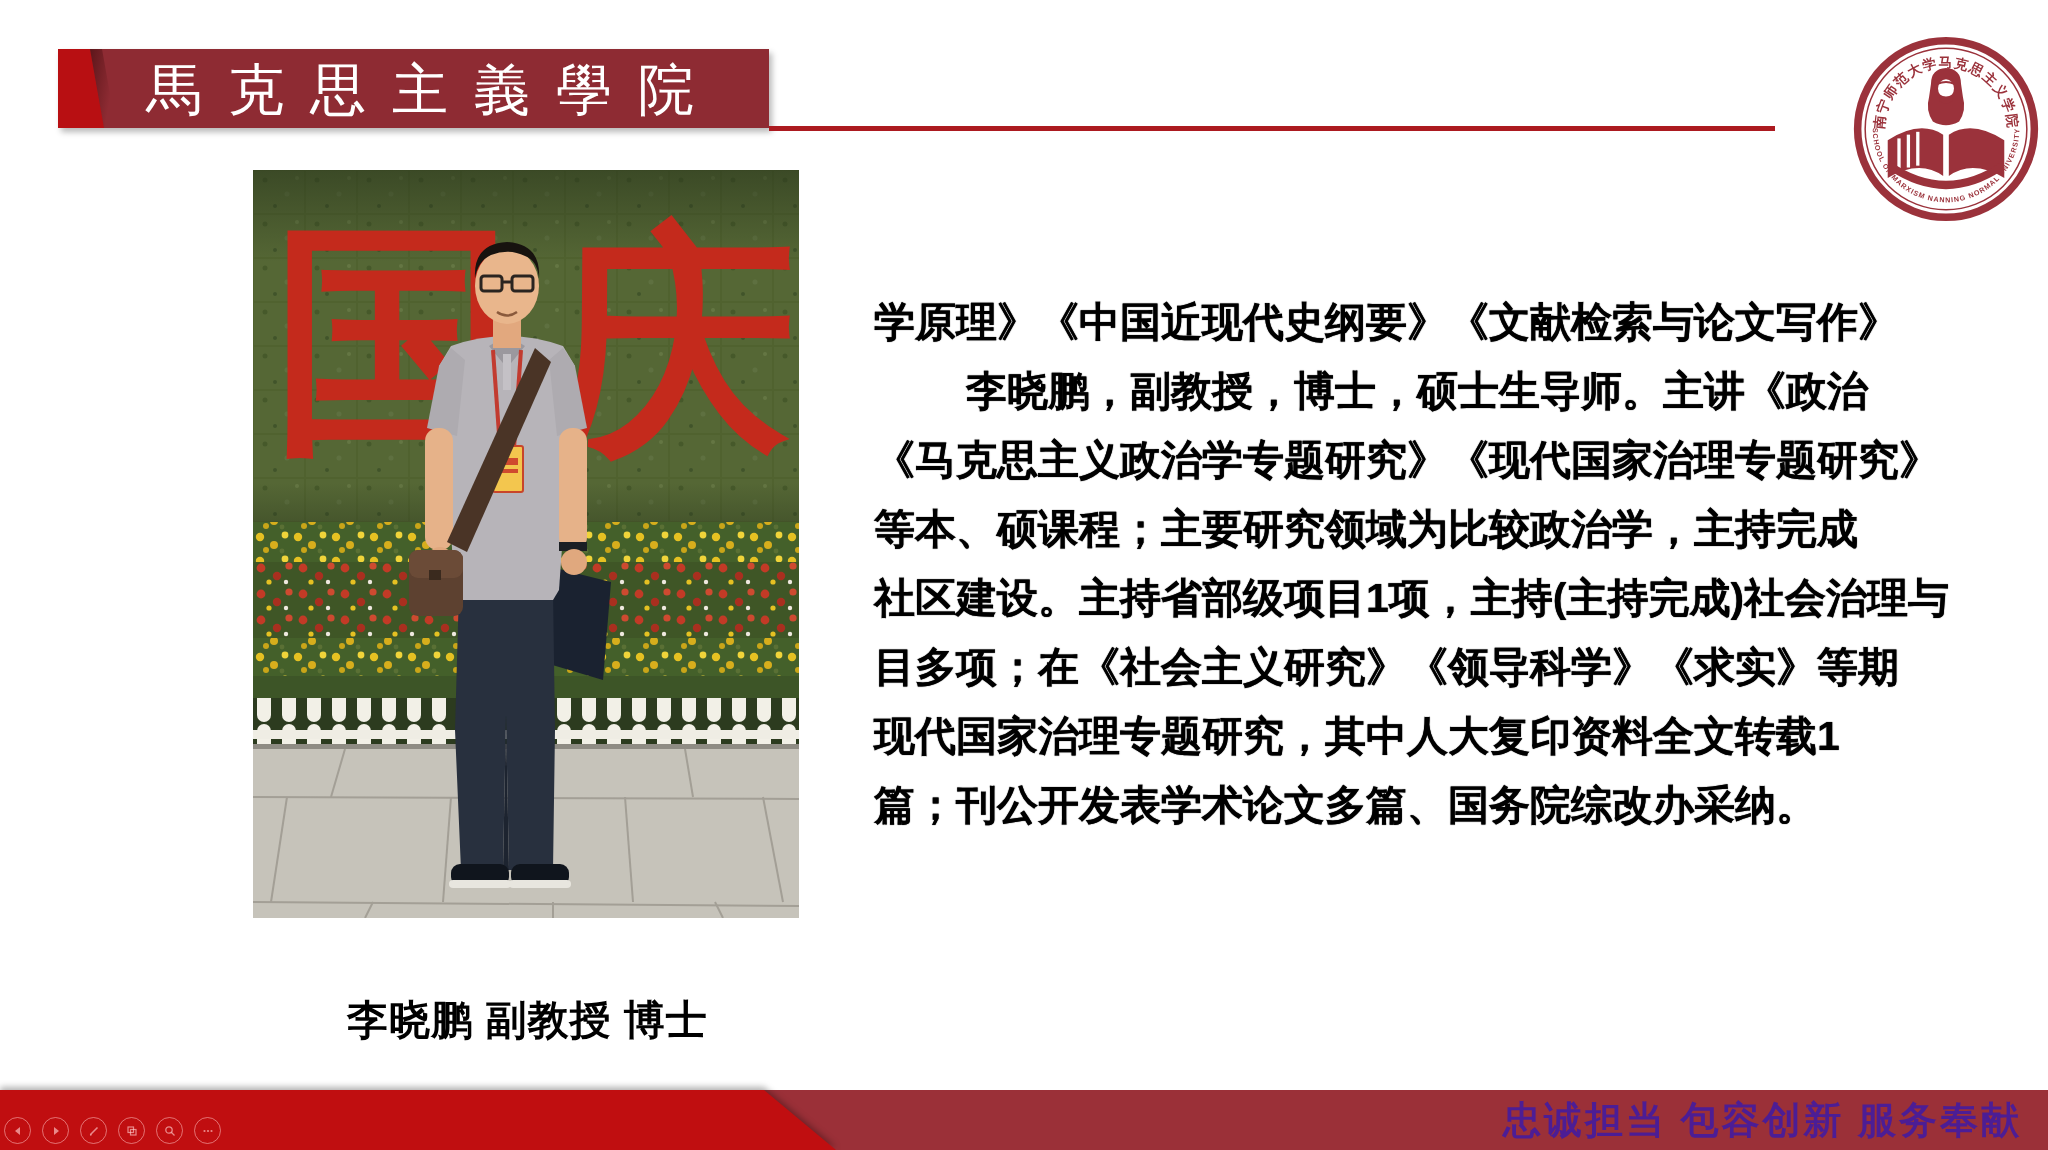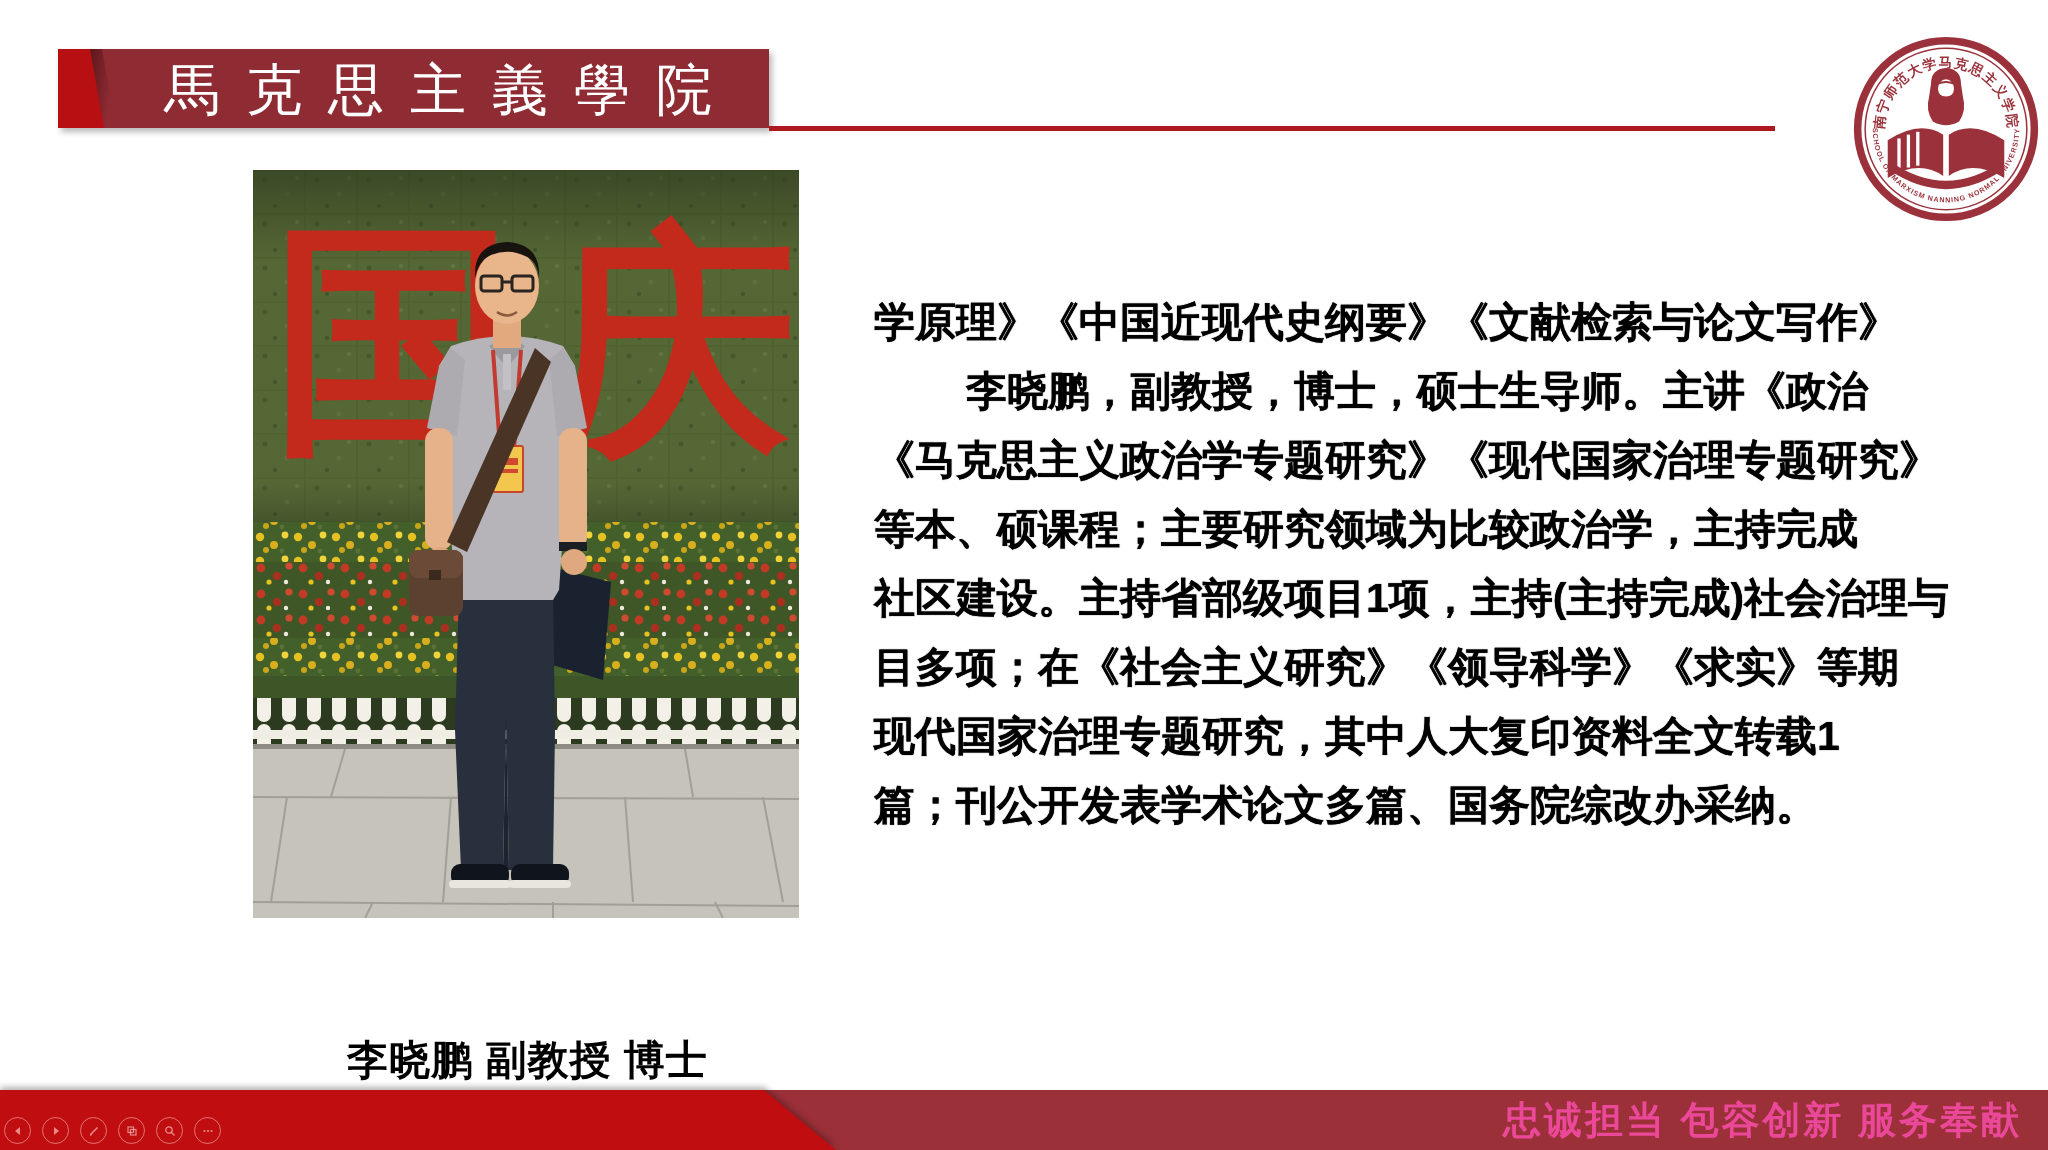--- a/index.html
+++ b/index.html
@@ -18,31 +18,31 @@
     background:#B80F12;
   }
   .banner-accent-shadow{
     position:absolute;left:28px;top:0;width:30px;height:100%;
     clip-path:polygon(4px 0,18px 100%,30px 100%,16px 0);
     background:linear-gradient(100deg,rgba(40,0,0,.55),rgba(40,0,0,0) 75%);
   }
   .banner-title{
     position:absolute;left:88px;top:0;width:610px;height:79px;
     color:#fff;font-size:56px;line-height:82px;letter-spacing:26px;
-    white-space:nowrap;font-weight:400;text-align:center;
+    white-space:nowrap;font-weight:400;text-align:left;
   }
   .header-line{
     position:absolute;left:769px;top:126px;width:1006px;height:5px;background:#AC1A20;
   }
   .logo{position:absolute;left:1852px;top:35px;width:188px;height:188px;}
   
   .photo{position:absolute;left:253px;top:170px;width:546px;height:748px;}
   .caption{
     position:absolute;left:347px;top:993px;white-space:nowrap;
-    font-size:41px;font-weight:bold;color:#000;letter-spacing:1px;margin-top:40px;
+    font-size:41px;font-weight:bold;color:#000;letter-spacing:1px;
   }
   
   .bio{
     position:absolute;left:874px;top:288px;width:1020px;
     font-size:41px;line-height:69px;font-weight:bold;color:#000;
     text-shadow:0 0 1px #000;
   }
   .bio .line{white-space:nowrap;height:69px;}
   .bio .line.first{text-indent:92px;}
   
@@ -50,21 +50,21 @@
     position:absolute;left:0;top:1090px;width:2048px;height:60px;background:#9B3038;
   }
   .footer-left-wrap{position:absolute;left:0;top:1090px;width:840px;height:60px;
     filter:drop-shadow(0 -3px 3px rgba(0,0,0,.30));}
   .footer-left{
     width:100%;height:100%;background:#C00E10;
     clip-path:polygon(0 0,764px 0,836px 100%,0 100%);
   }
   .motto{
     position:absolute;right:26px;top:1090px;height:60px;line-height:60px;
-    color:#ec4899;font-size:38px;font-weight:bold;letter-spacing:3px;white-space:nowrap;
+    color:#4c1d95;font-size:38px;font-weight:bold;letter-spacing:3px;white-space:nowrap;
   }
   .controls{
     position:absolute;left:4px;top:1117px;display:flex;gap:11px;
   }
   .ctrl{
     width:27px;height:27px;border-radius:50%;
     border:1.5px solid rgba(255,195,195,.55);box-sizing:border-box;
     display:flex;align-items:center;justify-content:center;
     color:rgba(255,205,205,.65);cursor:pointer;
   }

